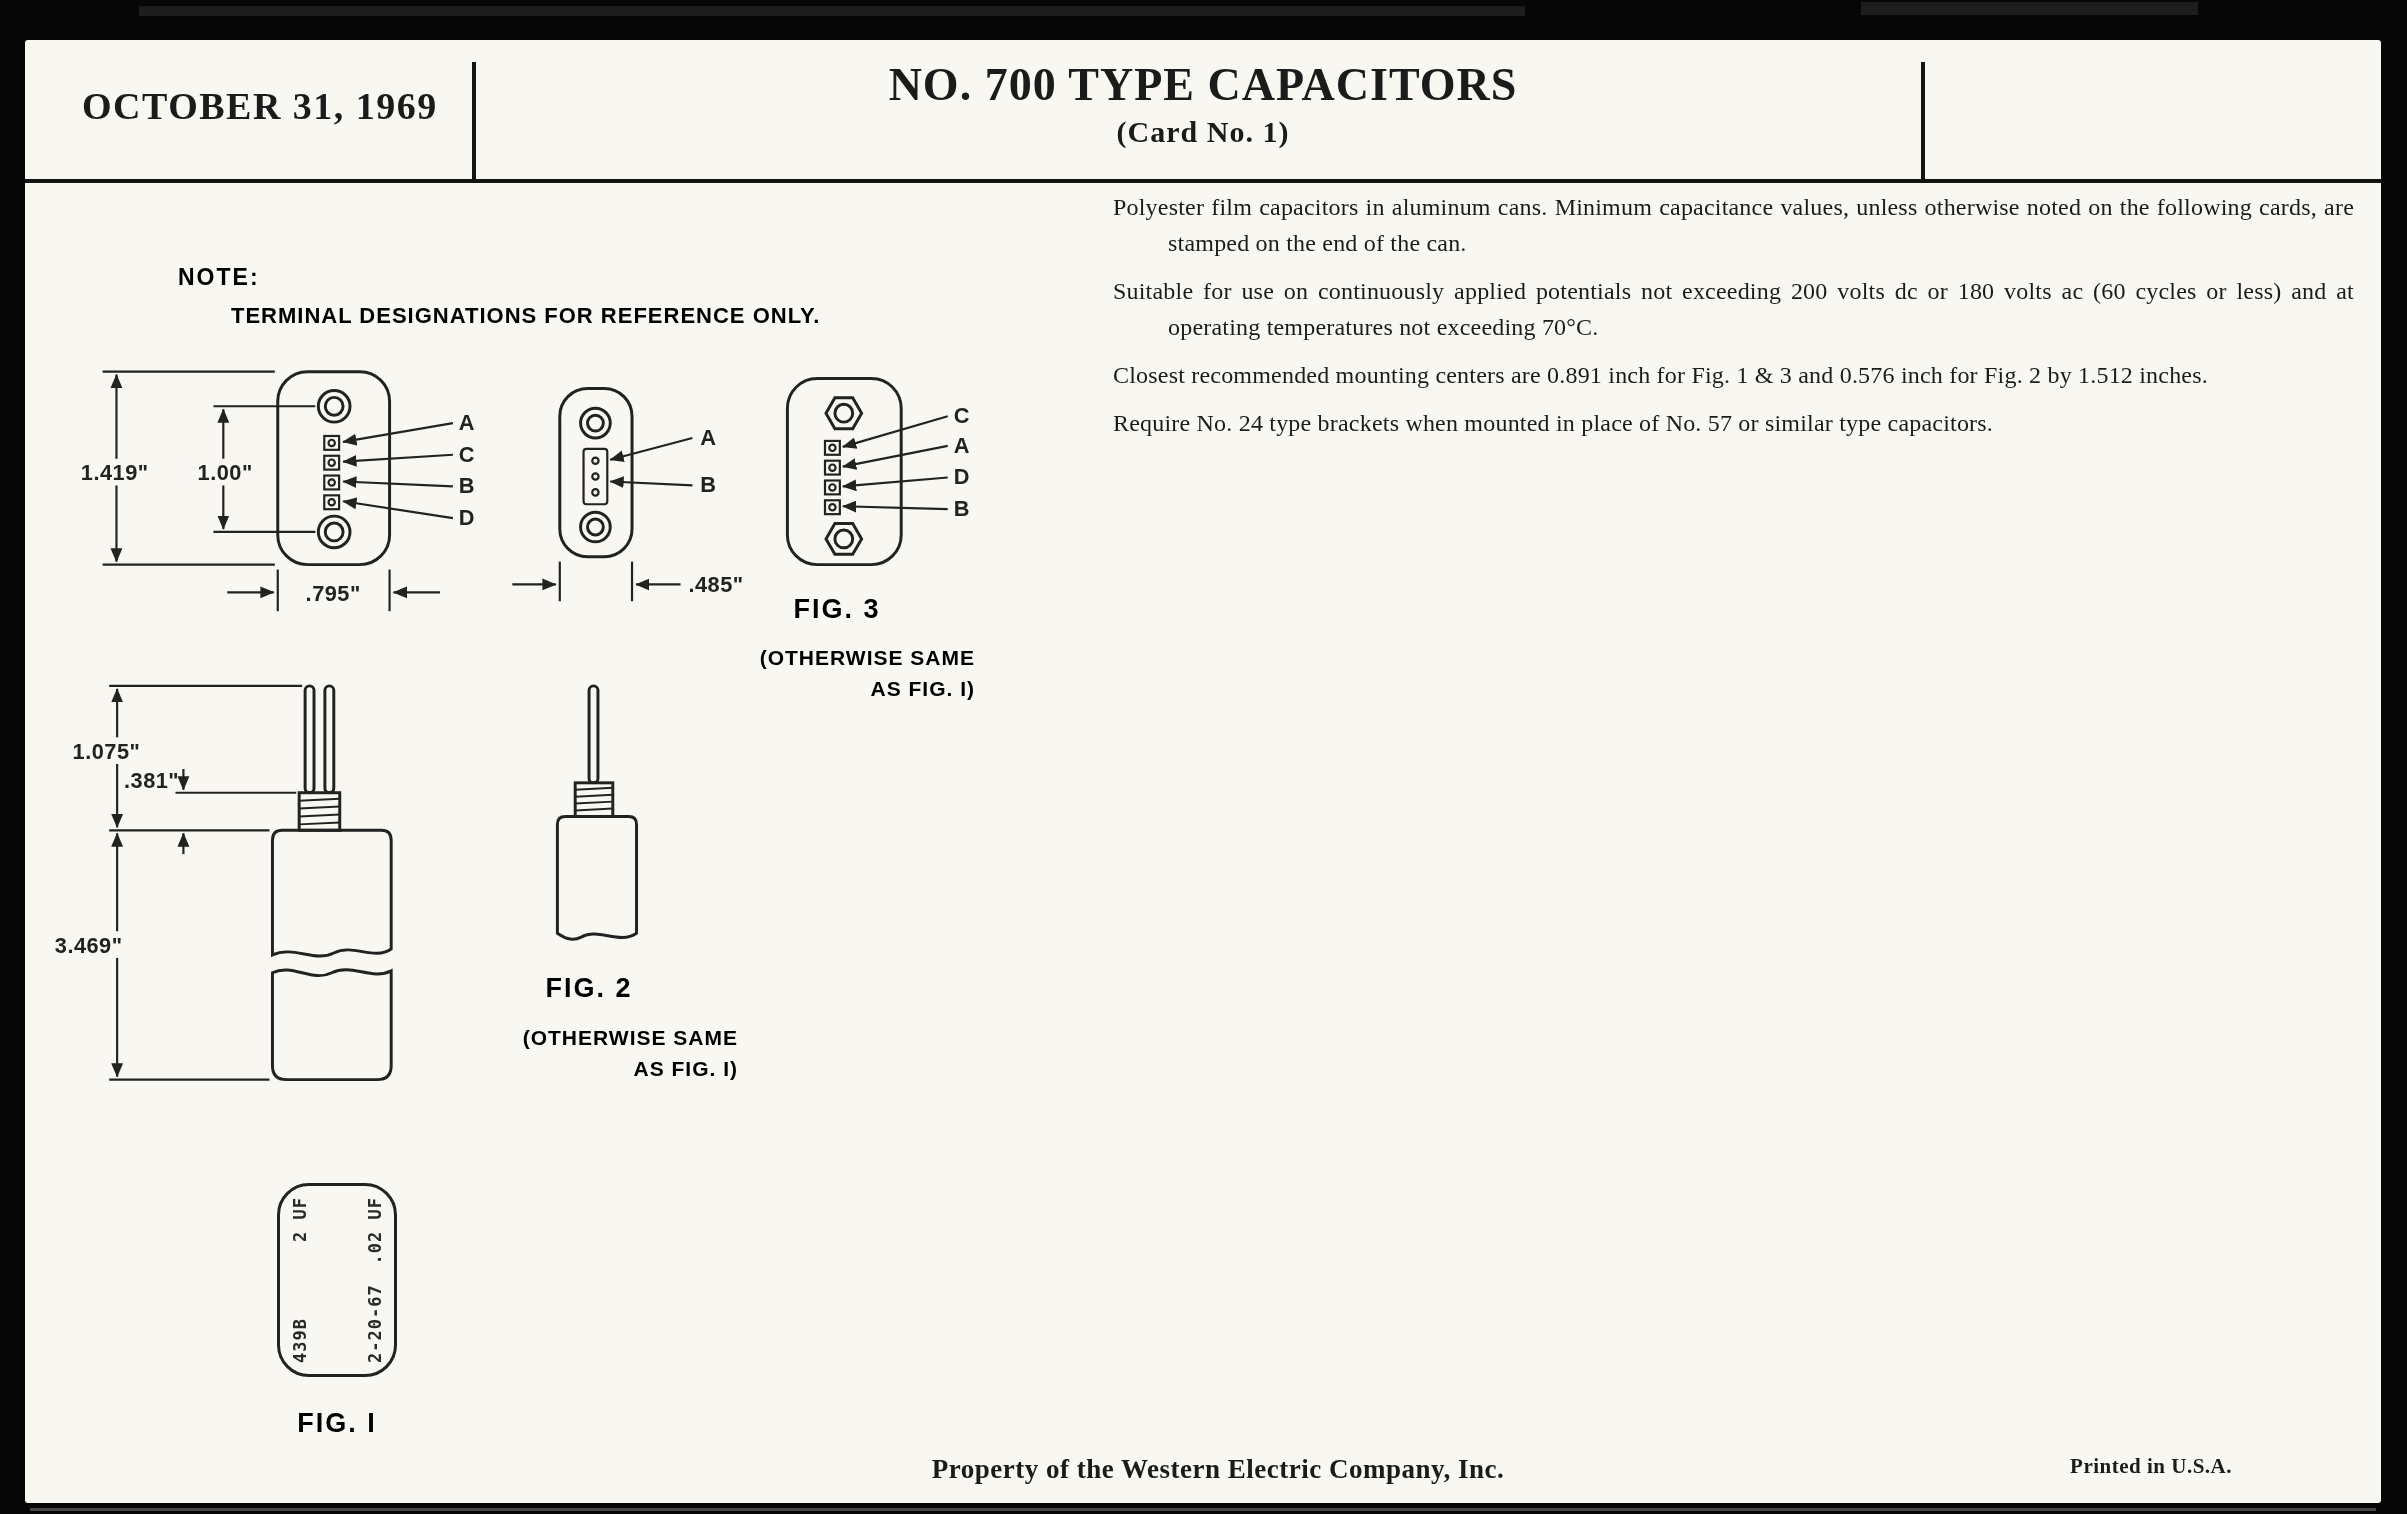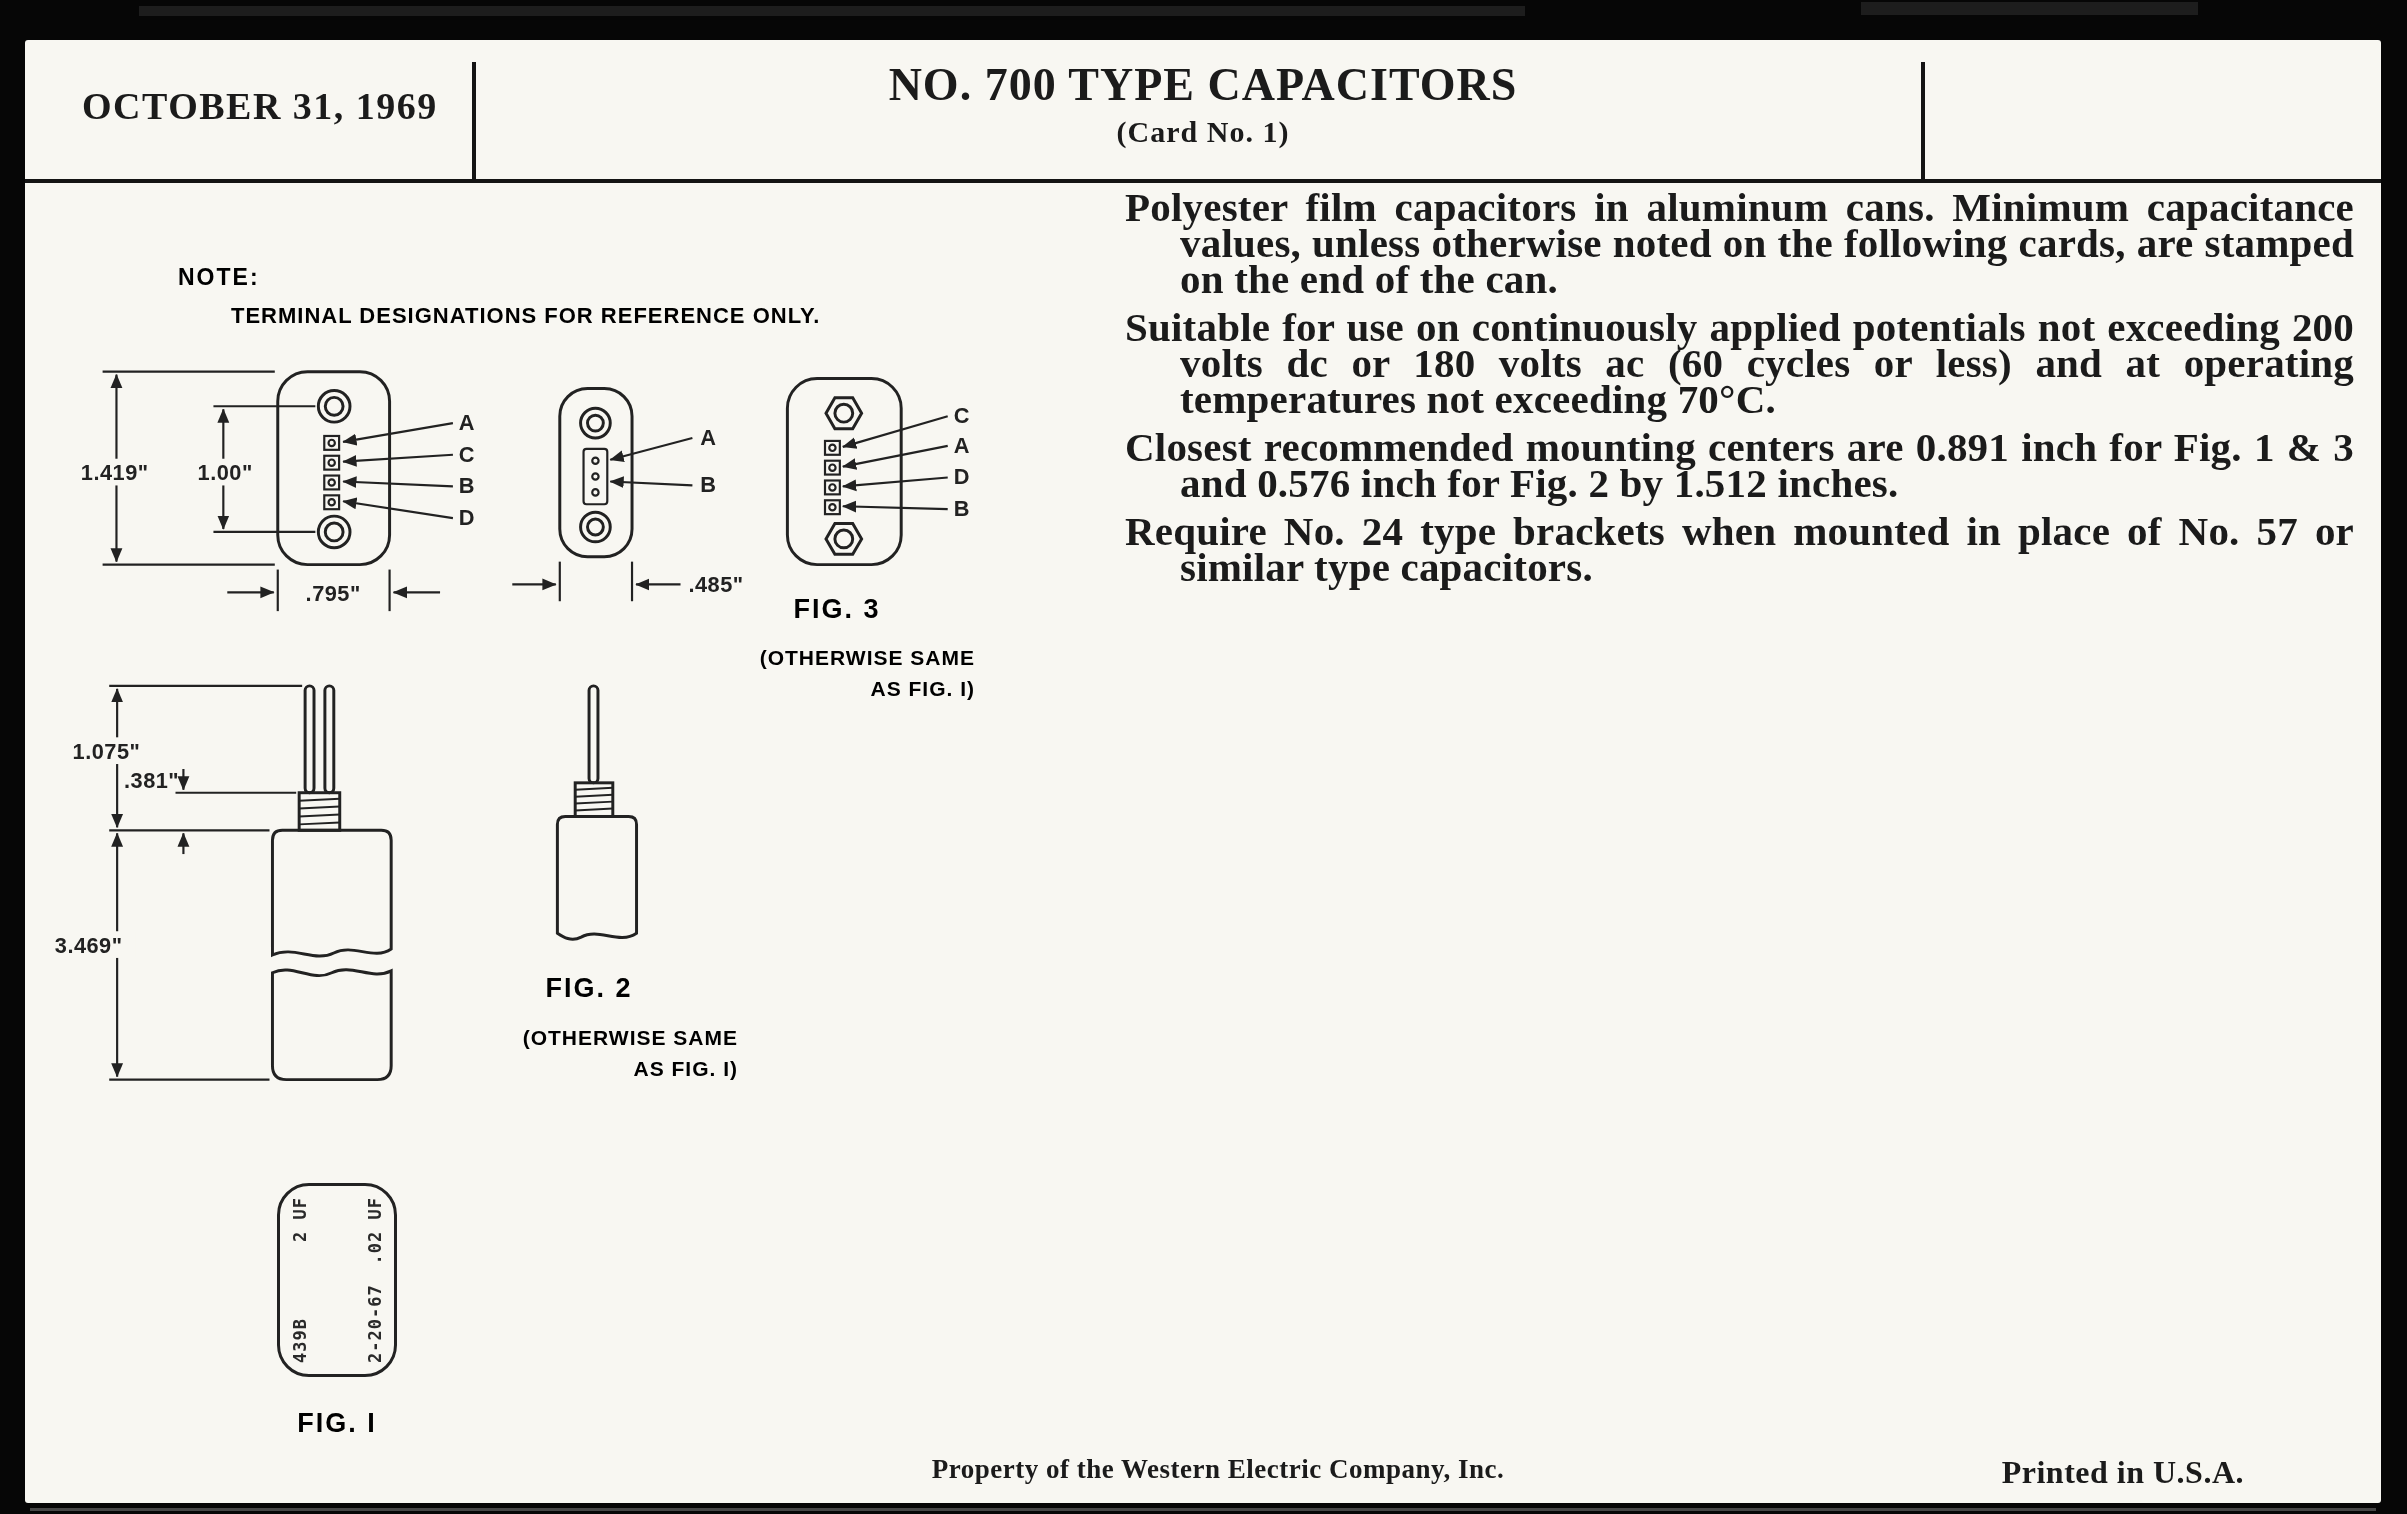--- a/index.html
+++ b/index.html
@@ -38,26 +38,26 @@
     position:absolute; left:50%; top:50%; width:166px; height:95px;
     transform:translate(-50%,-50%) rotate(-90deg);
     display:flex; flex-direction:column; justify-content:space-between;
     font-family:"DejaVu Sans Mono","Liberation Mono",monospace;
     font-size:17px; font-weight:700; color:#2a2a2a; letter-spacing:1px;
   }
   .stamp-row { display:flex; justify-content:space-between; }
   
   .body-col { left:1084px; top:149px; width:1245px; }
   .para {
-    margin:0 0 12px 16px; font-size:41px; line-height:36px; text-align:justify;
-    padding-left:55px; text-indent:-55px; letter-spacing:0.2px;font-weight:bold;
+    margin:0 0 12px 4px; font-size:24px; line-height:36px; text-align:justify;
+    padding-left:55px; text-indent:-55px; letter-spacing:0.2px;
   }
   
   .foot-prop { left:0; top:1414px; width:100%; text-align:center; font-size:27px; font-weight:700; letter-spacing:0.5px;padding-left:15px; }
-  .foot-usa  { right:137px; top:1414px; font-size:32px; font-weight:700; letter-spacing:0.5px; }
+  .foot-usa  { right:149px; top:1414px; font-size:21px; font-weight:700; letter-spacing:0.5px; }
   
   .artifact { background:#1d1d1d; }
 </style>
 </head>
 <body>
 
 <div class="abs artifact" style="left:139px; top:6px; width:1386px; height:10px;"></div>
 <div class="abs artifact" style="left:1861px; top:2px; width:337px; height:13px;"></div>
 <div class="abs" style="left:30px; top:1508px; width:2346px; height:3px; background:#474747;"></div>
 

